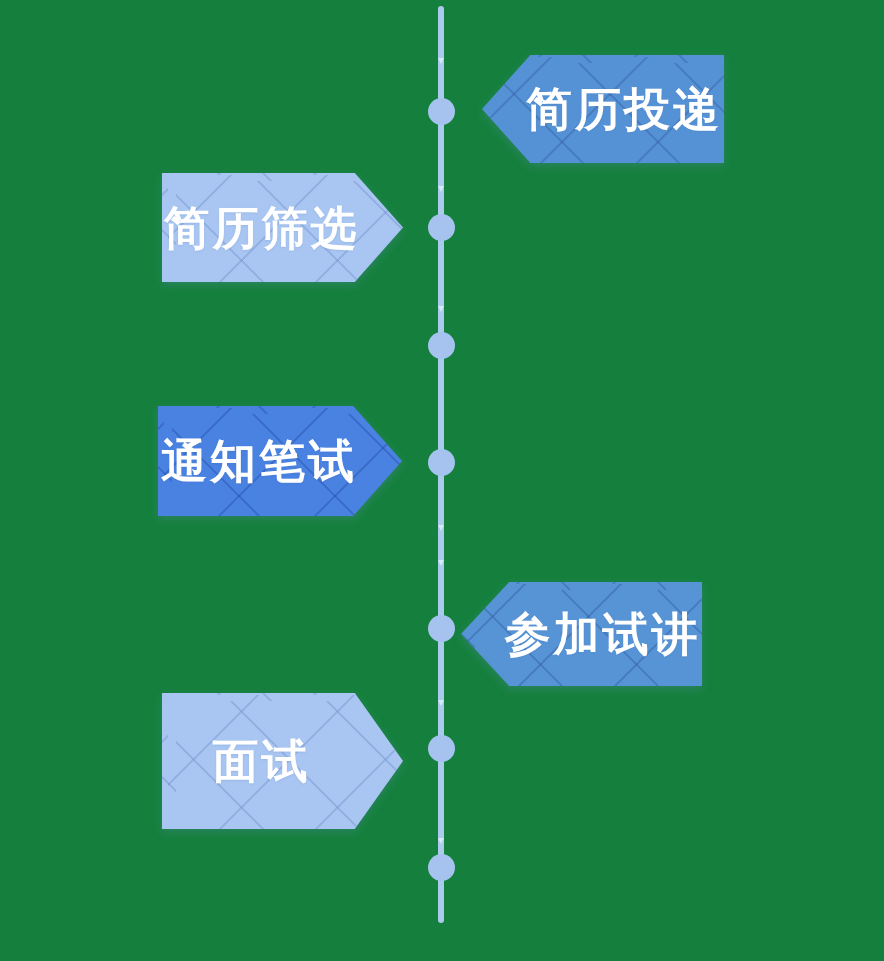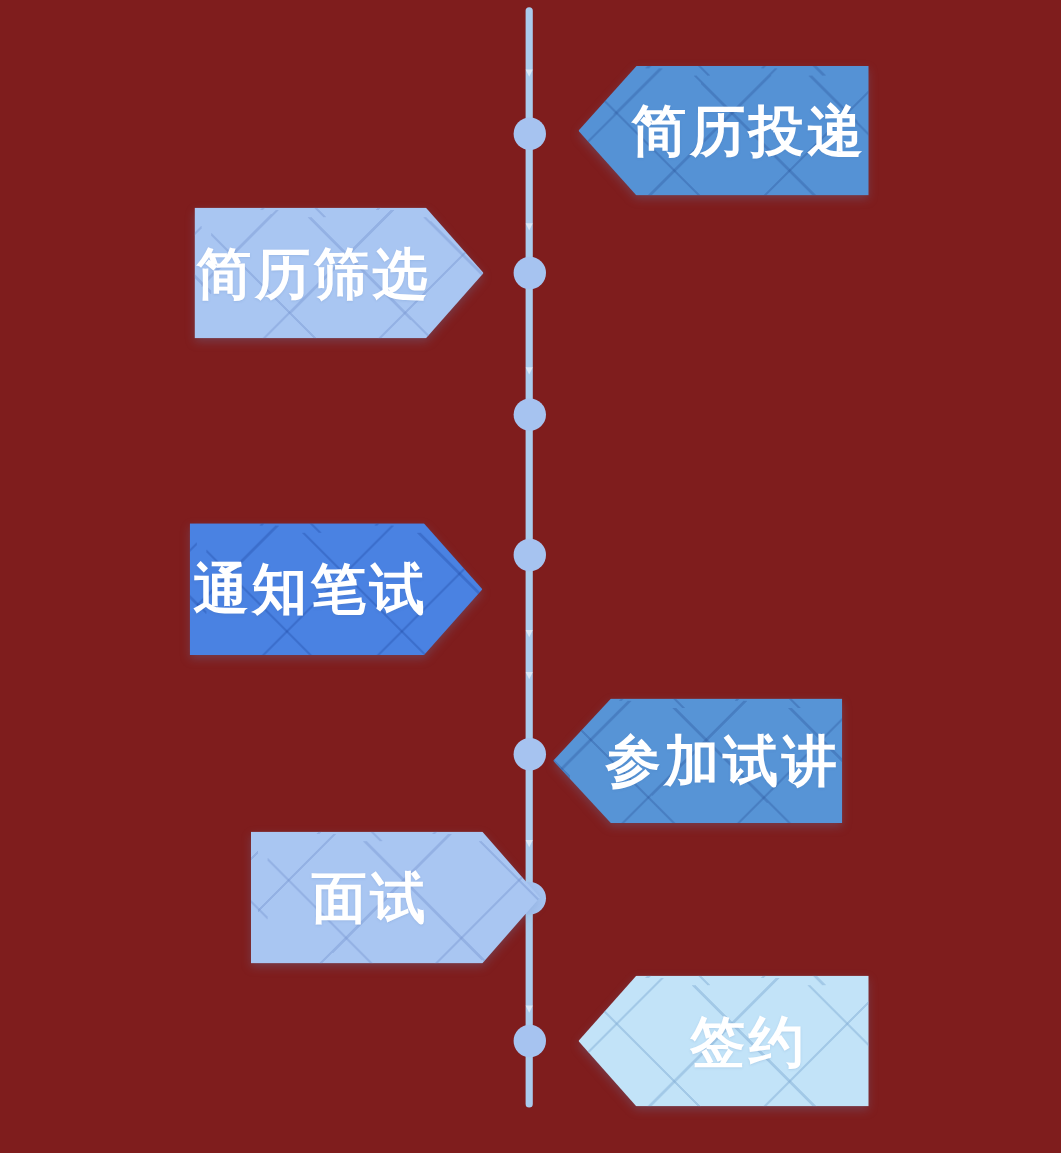--- a/index.html
+++ b/index.html
@@ -5,21 +5,21 @@
   html, body {
     margin: 0;
     padding: 0;
     background: #ffffff;
     font-family: "DejaVu Sans", "Liberation Sans", sans-serif;
   }
   .stage {
     position: relative;
     width: 884px;
     height: 961px;
-    background: #7f1d1d;
+    background: #15803d;
     overflow: hidden;
   }
   
   .vline {
     position: absolute;
     left: 438px;
     top: 6px;
     width: 6px;
     height: 917px;
     border-radius: 3px;
@@ -53,23 +53,23 @@
   .n7 { top: 854px; }
 
   
   .banner-wrap {
     position: absolute;
     filter: drop-shadow(0 3px 4px rgba(100,140,190,0.28));
   }
   .b1 { left: 482px; top: 55px;  width: 242px; height: 108px; }
   .b2 { left: 162px; top: 173px; width: 241px; height: 109px; }
   .b3 { left: 482px; top: 290px; width: 242px; height: 110px; }
-  .b4 { left: 158px; top: 406px; width: 244px; height: 110px; margin-top: 30px; }
+  .b4 { left: 158px; top: 406px; width: 244px; height: 110px; }
   .b5 { left: 461px; top: 582px; width: 241px; height: 104px; }
-  .b6 { left: 162px; top: 693px; width: 241px; height: 110px; margin-left: 47px; }
+  .b6 { left: 162px; top: 693px; width: 241px; height: 136px; }
   .b7 { left: 482px; top: 813px; width: 242px; height: 109px; }
 
   .banner {
     box-sizing: border-box;
     width: 100%;
     height: 100%;
     display: flex;
     align-items: center;
     justify-content: center;
     background-color: var(--bg, #5592d5);
@@ -143,19 +143,14 @@
       <span class="label">参加试讲</span>
     </div>
   </div>
 
   <div class="banner-wrap b6">
     <div class="banner point-right" style="--bg: #a9c6f2; --lt: rgba(118,148,208,0.42);">
       <span class="label">面试</span>
     </div>
   </div>
 
-  <div class="banner-wrap b7">
-    <div class="banner point-left" style="--bg: #c2e3f8; --lt: rgba(128,172,212,0.48);">
-      <span class="label">签约</span>
-    </div>
-  </div>
 
 </div>
 
 </body></html>

